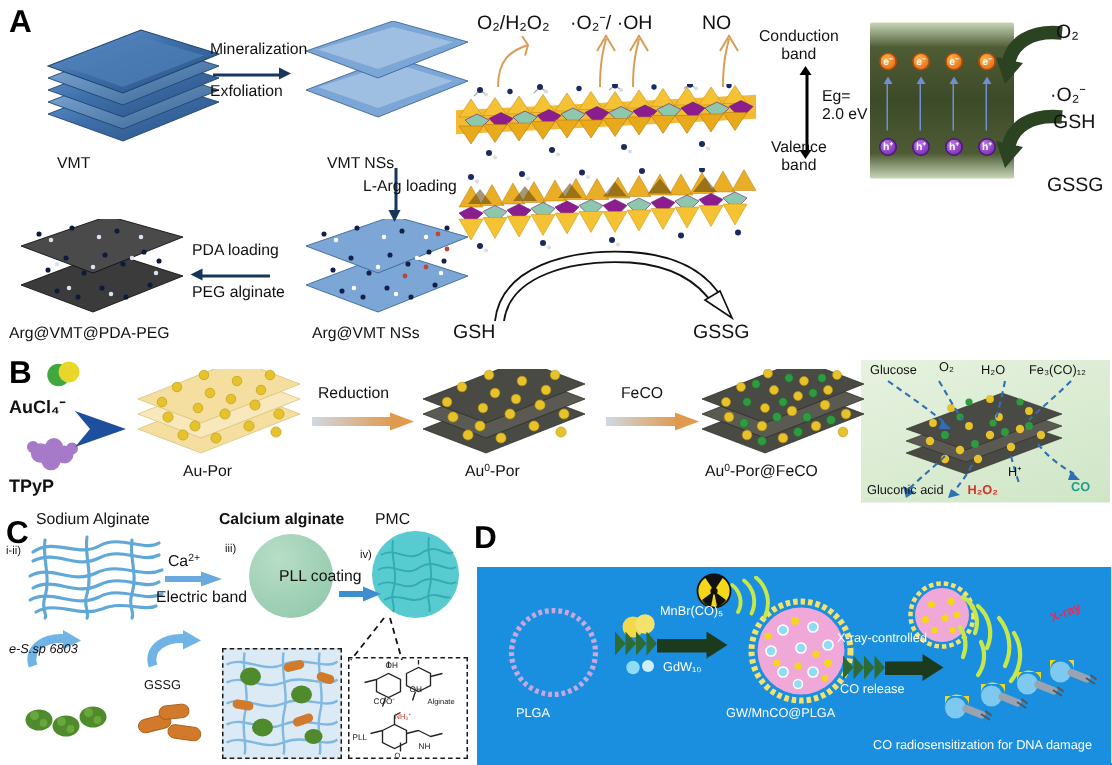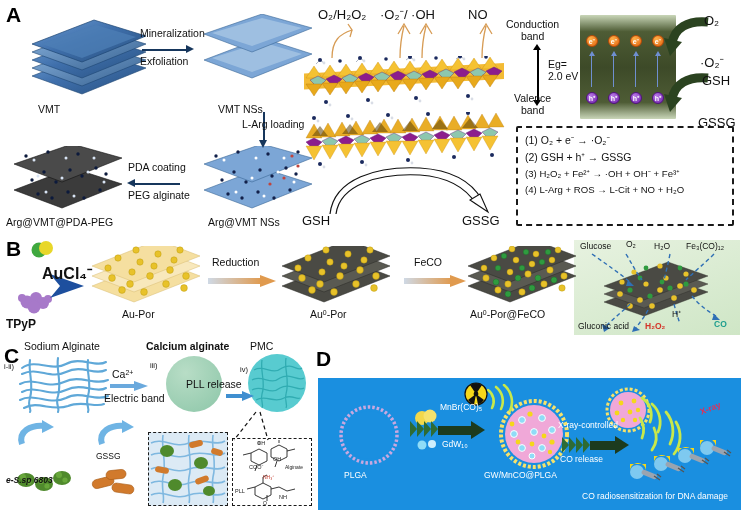--- a/index.html
+++ b/index.html
@@ -244,21 +244,21 @@
     </g>
     <g fill="#c0443c">
       <circle cx="86" cy="32" r="1.6"></circle>
         <circle cx="100" cy="20" r="1.6"></circle>
         <circle cx="72" cy="38" r="1.6"></circle>
       <circle cx="94" cy="10" r="1.6"></circle>
     </g>
   </svg>
   <div class="lbl" style="left:208px; top:216px;">Arg@VMT NSs</div>
 
-  <div class="lbl" style="left:128px; top:161px;">PDA coating</div>
+  <div class="lbl" style="left:128px; top:161px;">PDA loading</div>
   <div class="arrow-line" style="left:134px; top:183px; width:46px;"></div>
   <div class="arrow-head-l" style="left:127px; top:179px;"></div>
   <div class="lbl" style="left:128px; top:189px;">PEG alginate</div>
 
   <svg class="vmt-stack" style="left:8px; top:146px;" width="122" height="70">
     <polygon points="6,44 54,62 114,38 64,22" fill="#3b3b3b" stroke="#121212" stroke-width="0.6"></polygon>
     <polygon points="6,18 54,36 114,12 64,-2" fill="#4a4a4a" stroke="#121212" stroke-width="0.6"></polygon>
     <g fill="#0c1a3c">
       <circle cx="24" cy="34" r="1.7"></circle>
         <circle cx="36" cy="26" r="1.7"></circle>
@@ -526,34 +526,28 @@
   <svg style="position:absolute; left:660px; top:72px; z-index:24;" width="56" height="50">
     <path d="M48,6 C28,4 14,12 12,28" fill="none" stroke="#2b4320" stroke-width="9" stroke-linecap="butt"></path>
     <polygon points="4,22 22,26 10,40" fill="#2b4320"></polygon>
   </svg>
 
   <div class="lbl big" style="left:704px; top:14px;">O₂</div>
   <div class="lbl big" style="left:700px; top:56px;">·O₂⁻</div>
   <div class="lbl big" style="left:702px; top:74px;">GSH</div>
   <div class="lbl big" style="left:698px; top:116px;">GSSG</div>
 
-  <div class="eq-box" style="left:516px; top:126px; width:218px; height:100px;">
-    <div class="eq-line">(1) O₂ + e⁻ → ·O₂⁻</div>
-    <div class="eq-line">(2) GSH + h⁺ → GSSG</div>
-    <div class="eq-line" style="font-size:9.6px;">(3) H₂O₂ + Fe²⁺ → ·OH + OH⁻ + Fe³⁺</div>
-    <div class="eq-line" style="font-size:9.6px;">(4) L-Arg + ROS → L-Cit + NO + H₂O</div>
-  </div>
 
   <div class="panel-letter" style="left:6px; top:238px;">B</div>
 
   <svg style="position:absolute; left:30px; top:240px; z-index:14;" width="26" height="20">
     <circle cx="9" cy="10" r="7.5" fill="#3fa83f"></circle>
     <circle cx="16" cy="8" r="7" fill="#e8d72a"></circle>
   </svg>
-  <div class="lbl bold" style="left:6px; top:265px; font-size:16px;margin-left:36px;">AuCl₄⁻</div>
+  <div class="lbl bold" style="left:6px; top:265px; font-size:12px;">AuCl₄⁻</div>
 
   <svg style="position:absolute; left:16px; top:290px; z-index:14;" width="38" height="24">
     <g fill="#a779c9">
       <circle cx="11" cy="12" r="6.5"></circle>
         <circle cx="20" cy="8" r="6"></circle>
       <circle cx="27" cy="13" r="6"></circle>
         <circle cx="18" cy="17" r="6.5"></circle>
       <circle cx="32" cy="9" r="4"></circle>
         <circle cx="6" cy="8" r="4"></circle>
     </g>
@@ -769,21 +763,21 @@
   <svg style="position:absolute; left:110px; top:380px; z-index:16;" width="40" height="12">
     <rect x="0" y="4" width="26" height="4" fill="#6aa9dd"></rect>
     <polygon points="24,1 38,6 24,11" fill="#6aa9dd"></polygon>
   </svg>
 
   <div class="lbl" style="left:146px; top:340px;font-weight:bold;">Calcium alginate</div>
   <div class="lbl xs" style="left:150px; top:362px;">iii)</div>
   <div class="alginate-blob" style="left:166px; top:356px; width:56px; height:56px;
        background:radial-gradient(circle at 35% 30%, #b8ddc6, #8cc6a8);"></div>
 
-  <div class="lbl" style="left:186px; top:378px;">PLL release</div>
+  <div class="lbl" style="left:186px; top:378px;">PLL coating</div>
   <svg style="position:absolute; left:226px; top:390px; z-index:16;" width="30" height="12">
     <rect x="0" y="4" width="18" height="4" fill="#3f8fd0"></rect>
     <polygon points="16,1 28,6 16,11" fill="#3f8fd0"></polygon>
   </svg>
 
   <div class="lbl" style="left:250px; top:340px;">PMC</div>
   <div class="lbl xs" style="left:240px; top:366px;">iv)</div>
   <svg style="position:absolute; left:246px; top:352px; z-index:12;" width="62" height="62">
     <circle cx="31" cy="31" r="29" fill="#58cbd0"></circle>
     <g stroke="#2aa7ad" stroke-width="1.3" fill="none" opacity="0.85">
@@ -793,21 +787,21 @@
       <path d="M10,48 C20,42 28,52 38,46 C46,42 50,48 54,46"></path>
       <path d="M16,8 C14,20 20,30 16,42 C14,48 18,52 16,56"></path>
       <path d="M40,6 C38,18 44,28 40,42 C38,48 42,52 40,56"></path>
     </g>
   </svg>
 
   <svg style="position:absolute; left:12px; top:420px; z-index:16;" width="42" height="26">
     <path d="M10,24 C6,12 18,4 34,6" fill="none" stroke="#6fb4e4" stroke-width="6"></path>
     <polygon points="30,0 42,7 30,13" fill="#6fb4e4"></polygon>
   </svg>
-  <div class="lbl sm" style="left:6px; top:476px; font-style:italic;font-weight:bold;">e-S.sp 6803</div>
+  <div class="lbl sm" style="left:6px; top:428px; font-style:italic;">e-S.sp 6803</div>
   <svg style="position:absolute; left:14px; top:466px; z-index:14;" width="66" height="30">
     <g fill="#4f8a2c">
       <ellipse cx="12" cy="14" rx="9" ry="7"></ellipse>
         <ellipse cx="30" cy="18" rx="9" ry="7"></ellipse>
       <ellipse cx="48" cy="12" rx="9" ry="7"></ellipse>
     </g>
     <g fill="#6faf3f" opacity="0.8">
       <circle cx="9" cy="11" r="3"></circle>
         <circle cx="15" cy="16" r="2.6"></circle>
       <circle cx="27" cy="15" r="3"></circle>

